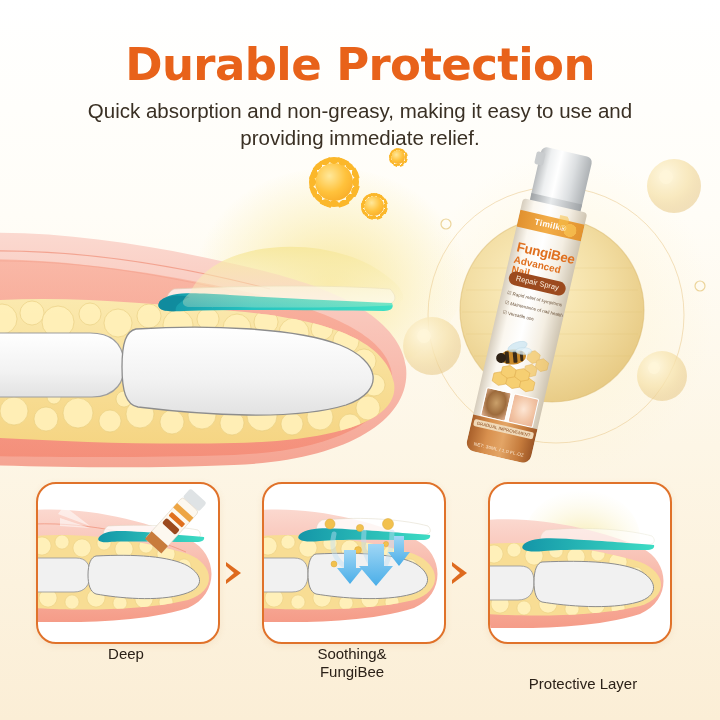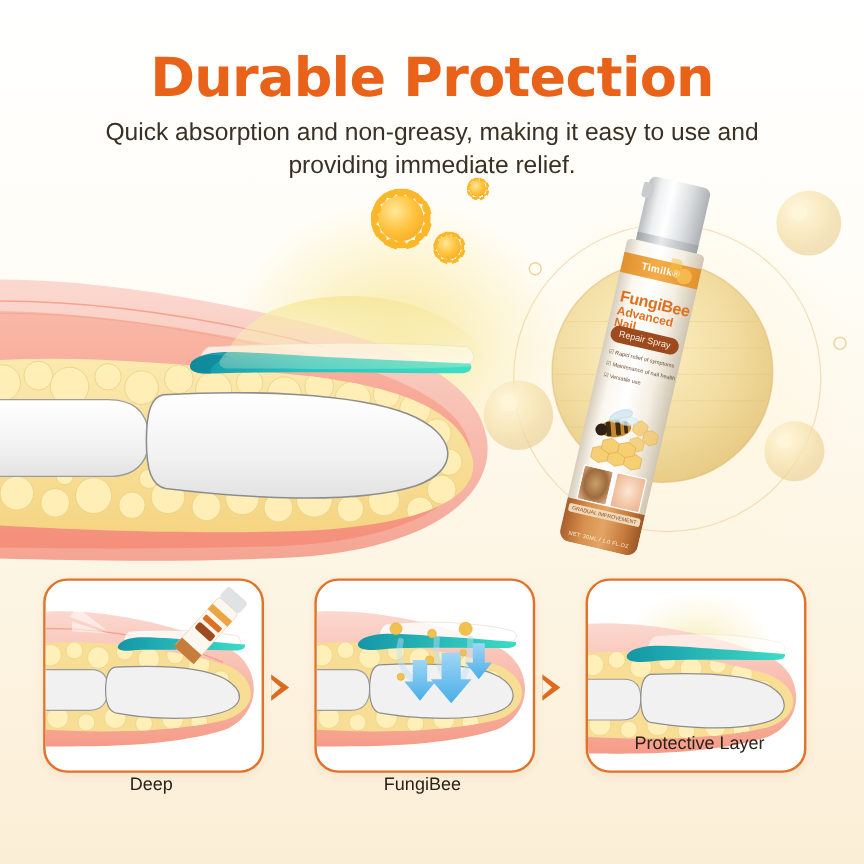--- a/index.html
+++ b/index.html
@@ -431,20 +431,21 @@
         <path d="M128,48 C128,62 126,72 122,80"></path>
       </g>
       <g fill="url(#arrB)">
         <path d="M80,66 L92,66 L92,84 L99,84 L86,100 L73,84 L80,84 Z"></path>
         <path d="M104,60 L120,60 L120,82 L129,82 L112,102 L95,82 L104,82 Z"></path>
         <path d="M130,52 L140,52 L140,68 L146,68 L135,82 L124,68 L130,68 Z"></path>
       </g>
     </svg>
   </div>
   <div class="cap" style="left:252px;top:645px;width:200px;">
+    <div>Soothing&amp;</div>
     <div>FungiBee</div>
   </div>
 
   <div class="arrow" style="left:452px;top:562px;">
     <span class="notch"></span>
   </div>
 
   <div class="card" style="left:488px;top:482px;width:180px;height:158px;">
     <svg viewBox="0 0 180 158" style="width:100%;height:100%;">
       <defs>
@@ -487,17 +488,17 @@
         </g>
       </g>
       <path d="M-4,82 L30,82 C40,82 44,88 44,98 C44,109 39,116 28,116 L-4,116 Z" fill="#f1f1f1" stroke="#9d9d9d" stroke-width=".9"></path>
       <path d="M52,78 C96,76 134,78 152,88 C168,98 168,112 148,118 C120,126 76,122 52,118
                C46,116 44,108 44,98 C44,86 47,79 52,78 Z" fill="#f1f1f1" stroke="#8d8d8d" stroke-width="1"></path>
       <path d="M56,46 C98,42 140,46 162,52 C166,56 165,60 158,61 C120,64 76,63 54,62 C48,58 50,49 56,46 Z" fill="#ffffff" opacity=".55" stroke="#dedcc2" stroke-width=".6"></path>
       <path d="M34,60 C44,52 66,54 94,56 C128,58 150,60 164,61 C165,64 162,66 156,66
                C116,66 70,65 54,67 C38,69 28,66 34,60 Z" fill="url(#s3teal)"></path>
     </svg>
   </div>
-  <div class="cap" style="left:468px;top:611px;width:230px;">
+  <div class="cap" style="left:468px;top:675px;width:230px;">
     <div>Protective Layer</div>
   </div>
 
 </div>
 
 </body></html>

